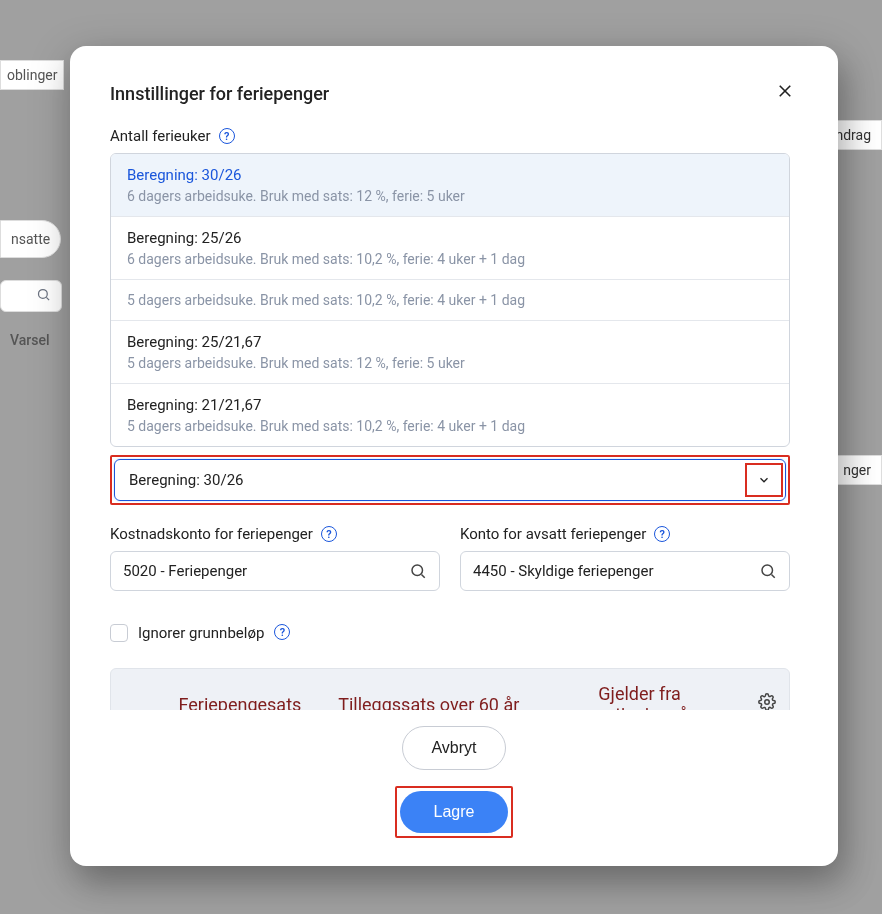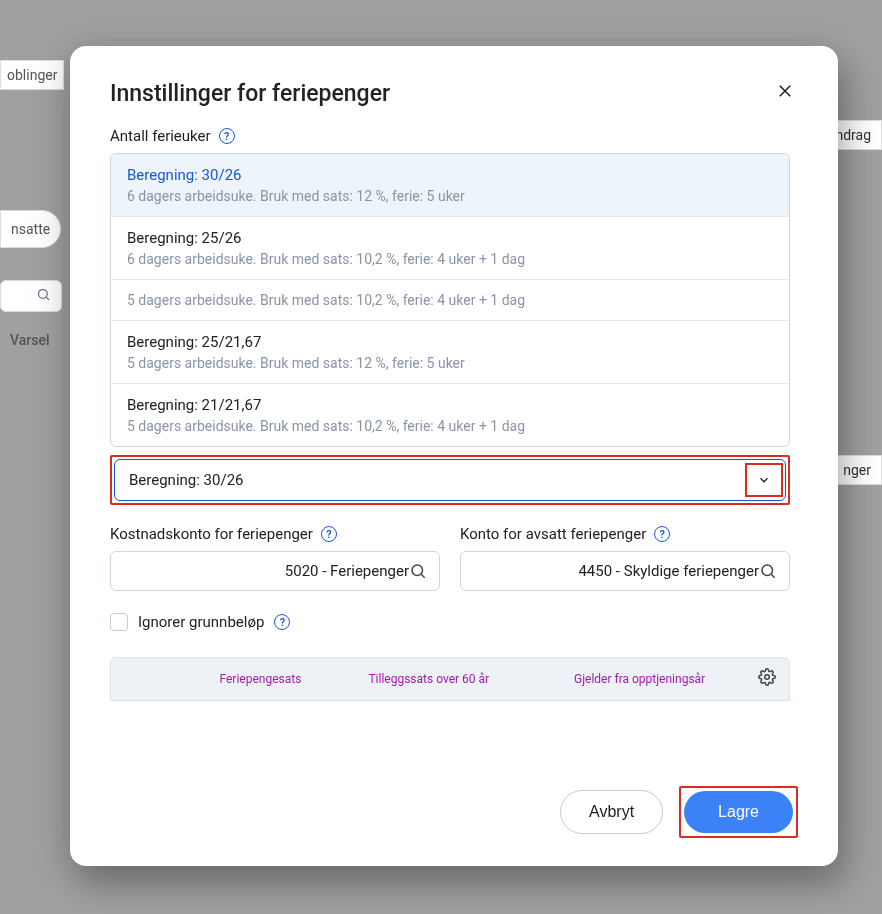--- a/index.html
+++ b/index.html
@@ -18,21 +18,21 @@
   }
   .bg-fragment {
     position: absolute;
     background: #fff;
     border: 1px solid #ddd;
     color: #555;
     font-size: 14px;
     padding: 6px 10px;
   }
   .bg-obl { top: 60px; left: 0; padding: 6px 6px; }
-  .bg-nsatte { top: 210px; left: 0; border-radius: 0 20px 20px 0; padding: 10px 10px; }
+  .bg-nsatte { top: 220px; left: 0; border-radius: 0 20px 20px 0; padding: 10px 10px; }
   .bg-search { top: 280px; left: 0; width: 62px; height: 32px; border-radius: 6px; display:flex; align-items:center; justify-content:flex-end; padding-right:10px;}
   .bg-varsel { top: 326px; left: 0; background: transparent; border:none; font-weight:500; }
   .bg-endrag { top: 120px; right: 0; background:#fff; color:#333; }
   .bg-nger { top: 455px; right: 0; background:#fff; color:#333; }
 
   .modal {
     position: absolute;
     top: 46px;
     left: 70px;
     width: 768px;
@@ -43,21 +43,21 @@
     display: flex;
     flex-direction: column;
   }
   .modal-header {
     display: flex;
     align-items: center;
     justify-content: space-between;
     padding: 32px 40px 18px 40px;
   }
   .modal-title {
-    font-size: 23px;
+    font-size: 18px;
     font-weight: 500;
     color: #222;
   }
   .close-btn {
     cursor: pointer;
     font-size: 20px;
     color: #222;
     background: none;
     border: none;
     padding: 4px;
@@ -147,40 +147,39 @@
     border: 2px solid #d92d20;
     padding: 8px 10px;
     margin: -10px -12px -10px 0;
     display: inline-flex;
   }
   .chevron svg { display:block; }
 
   .two-col {
     display: flex;
     gap: 20px;
-    margin-bottom: 22px;
+    margin-bottom: 33px;
   }
   .col { flex: 1; }
   .acct-input {
     border: 1px solid #d0d5dd;
     border-radius: 6px;
     padding: 10px 12px;
     display: flex;
     align-items: center;
-    justify-content: flex-end;
+    justify-content: space-between;
     font-size: 15px;
     color: #222;
     cursor: pointer;
     background:#fff;
   }
   .search-icon svg { display:block; }
 
   .checkbox-row {
     display: flex;
-    align-items: center;
     gap: 10px;
     margin-bottom: 26px;
     font-size: 15px;
     color: #222;
   }
   .checkbox {
     width: 18px;
     height: 18px;
     border: 1.5px solid #c8ccd4;
     border-radius: 4px;
@@ -190,41 +189,42 @@
 
   .table-header {
     display: flex;
     background: #eef1f6;
     border: 1px solid #e0e4ea;
     border-radius: 6px 6px 0 0;
     align-items: center;
   }
   .th {
     padding: 14px 12px;
-    font-size: 12px;
-    color: #a21caf;
+    font-size: 18px;
+    color: #7f1d1d;
     text-align: center;
   }
   .th1 { flex: 1.05; text-align: right; padding-right: 22px;}
   .th2 { flex: 1.1; }
   .th3 { flex: 1.1; }
   .th-gear {
     width: 44px;
     display: flex;
     align-items: center;
     justify-content: center;
     cursor: pointer;
   }
 
   .modal-footer {
     padding: 16px 40px 28px 40px;
     display: flex;
     justify-content: flex-end;
     gap: 16px;
     align-items: center;
+    flex-direction: column;
   }
   .btn {
     border-radius: 999px;
     padding: 12px 28px;
     font-size: 16px;
     cursor: pointer;
     border: none;
   }
   .btn-cancel {
     background: #fff;

